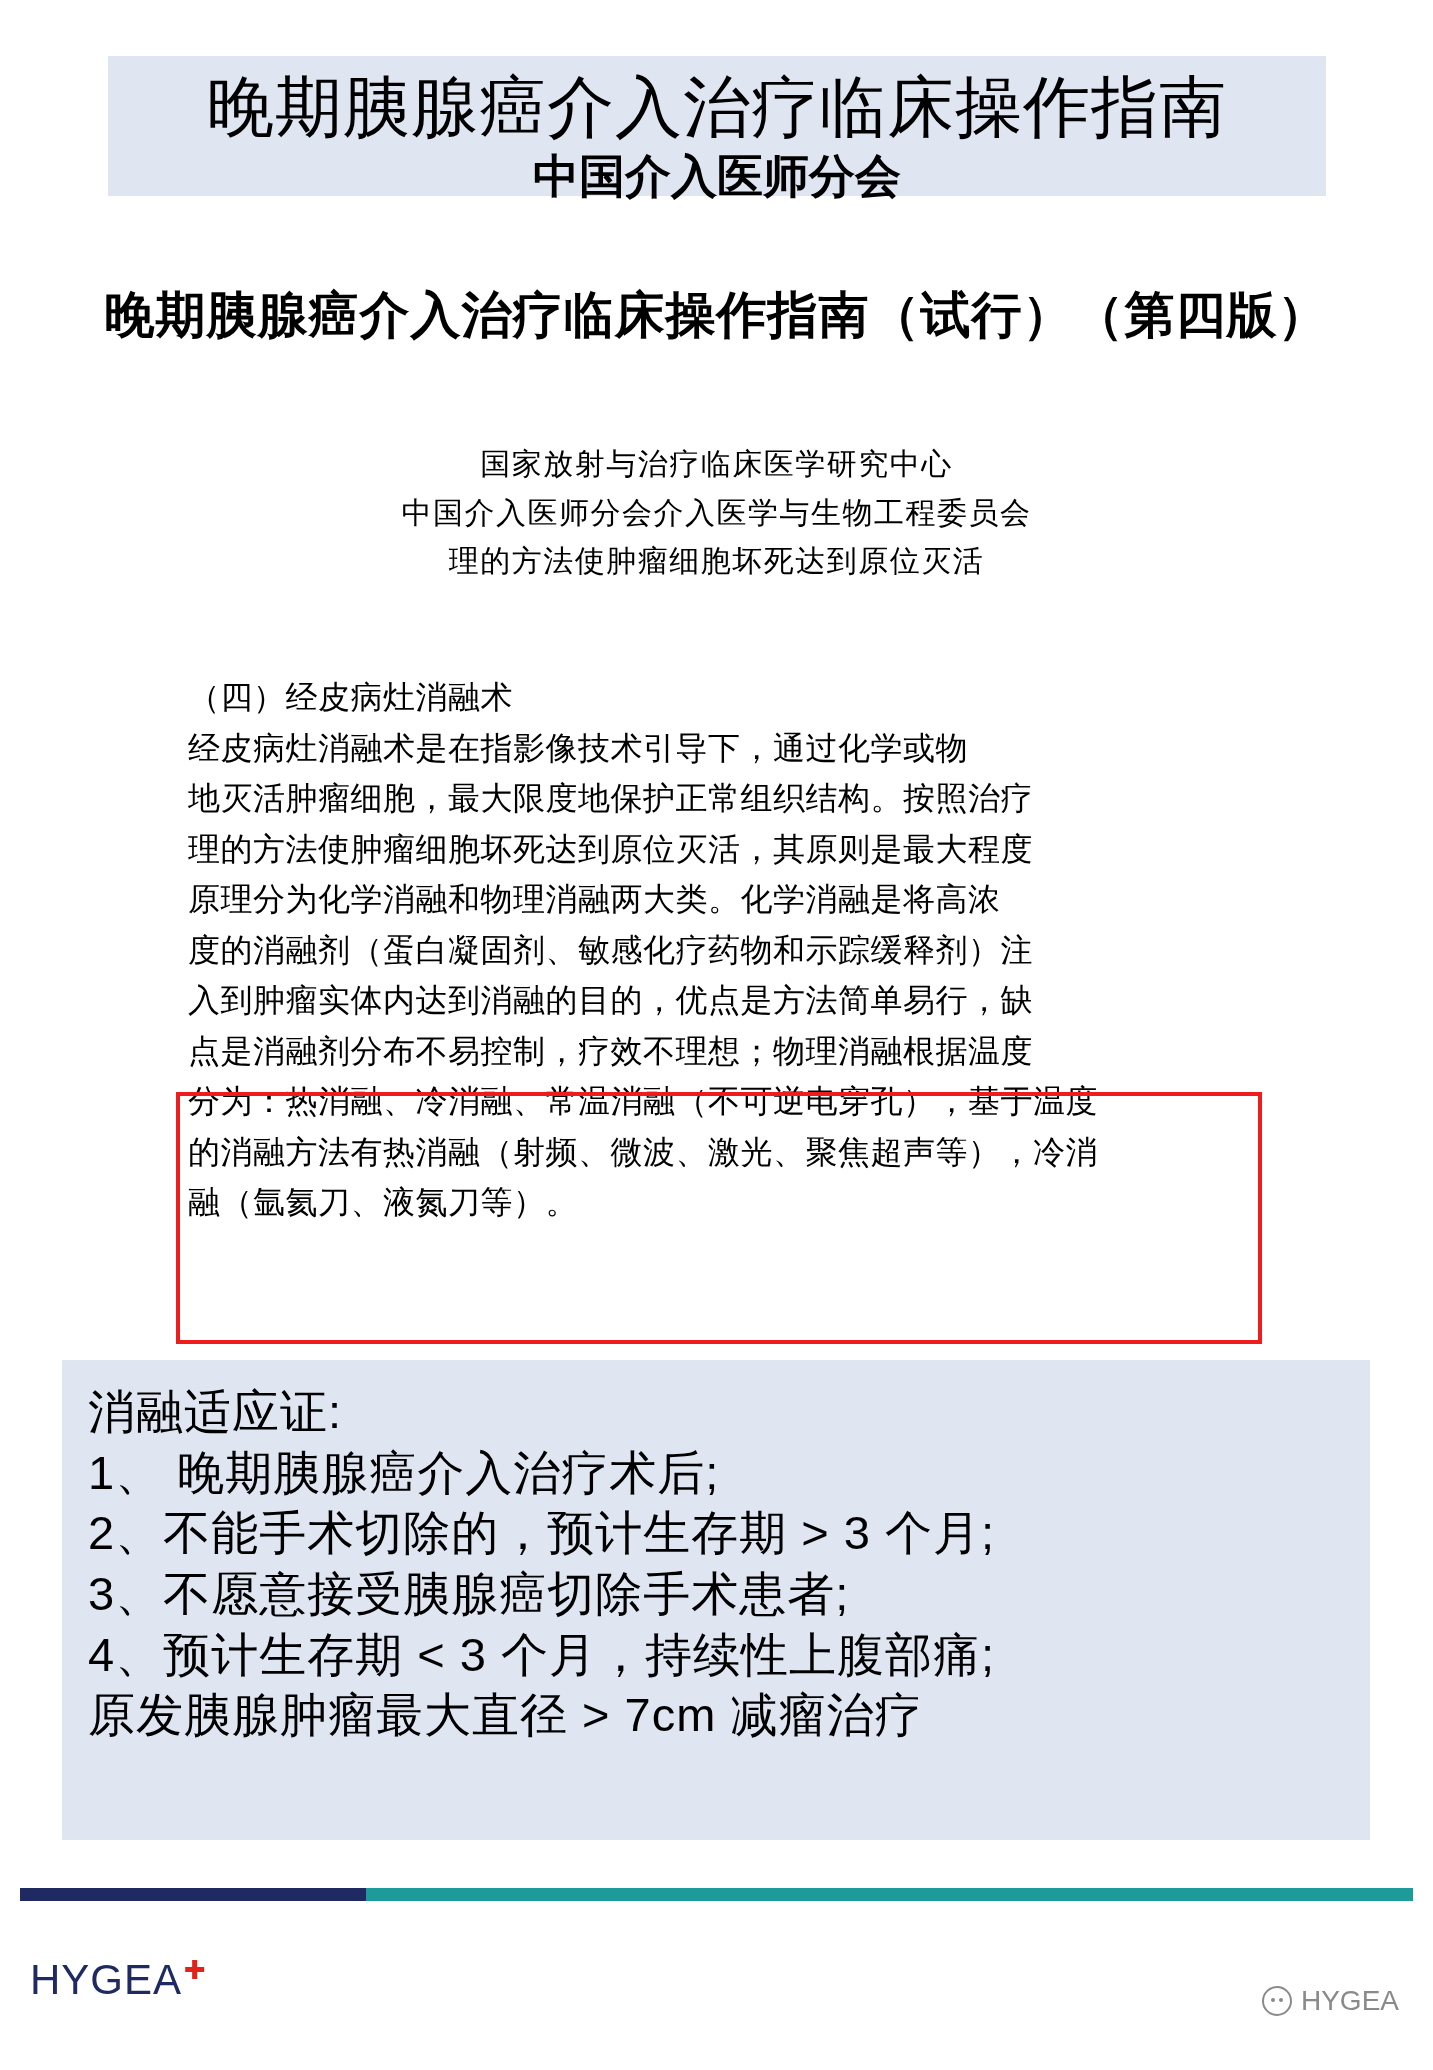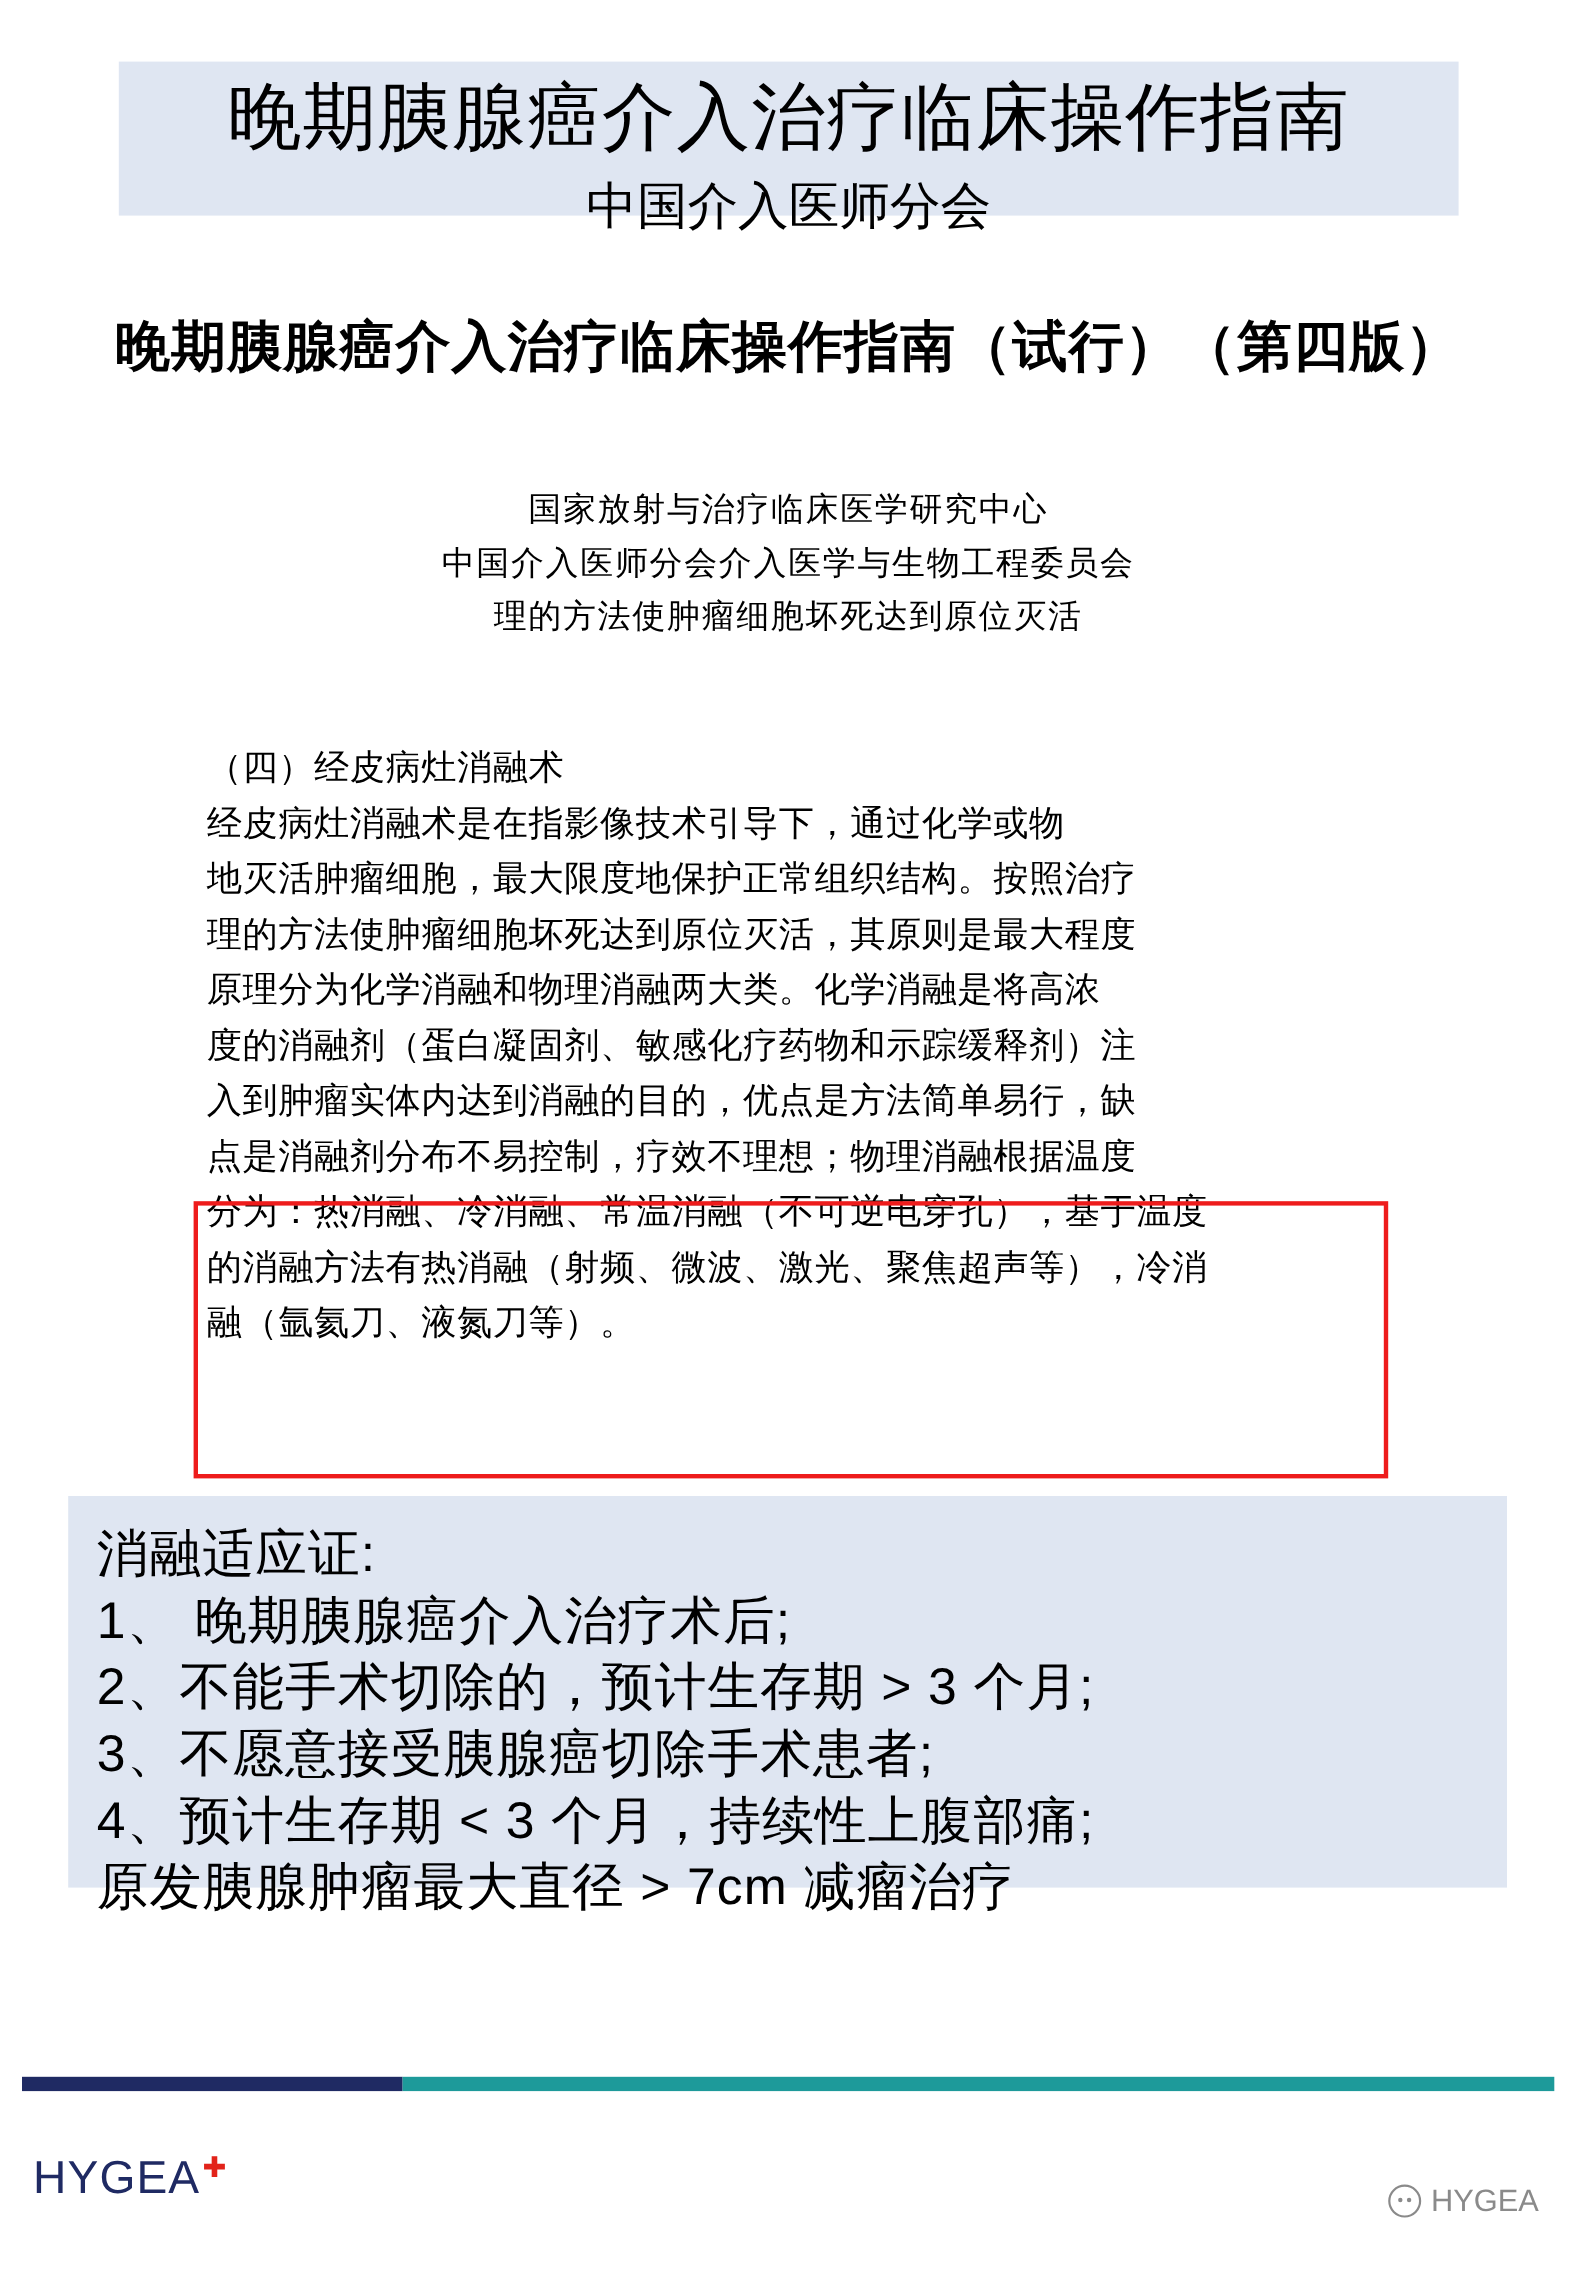--- a/index.html
+++ b/index.html
@@ -38,22 +38,23 @@
   .header-title {
     font-size: 67px;
     line-height: 1.15;
     font-weight: 400;
     letter-spacing: 1px;
     font-family: "Liberation Sans", "DejaVu Sans", sans-serif;
   }
   .header-sub {
     font-size: 46px;
     line-height: 1.2;
-    margin-top: 15px;
-    font-family: "Liberation Sans", "DejaVu Sans", sans-serif;
+    margin-top: 4px;
+    font-family: "Liberation Sans", "DejaVu Sans", sans-serif;
+    font-weight: bold;
   }
 
   
   .doc-heading {
     position: absolute;
     left: 0;
     top: 282px;
     width: 1433px;
     text-align: center;
     font-size: 50px;
@@ -98,21 +99,21 @@
     border: 4px solid #ee1c1c;
     box-sizing: border-box;
   }
 
   
   .indications {
     position: absolute;
     left: 62px;
     top: 1360px;
     width: 1308px;
-    height: 356px;
+    height: 480px;
     background: #dfe6f2;
     box-sizing: border-box;
     padding: 22px 26px 0 26px;
     font-family: "Liberation Sans", "DejaVu Sans", sans-serif;
     font-size: 47px;
     line-height: 1.29;
     letter-spacing: 1px;
   }
   .indications div { white-space: pre; }
 

